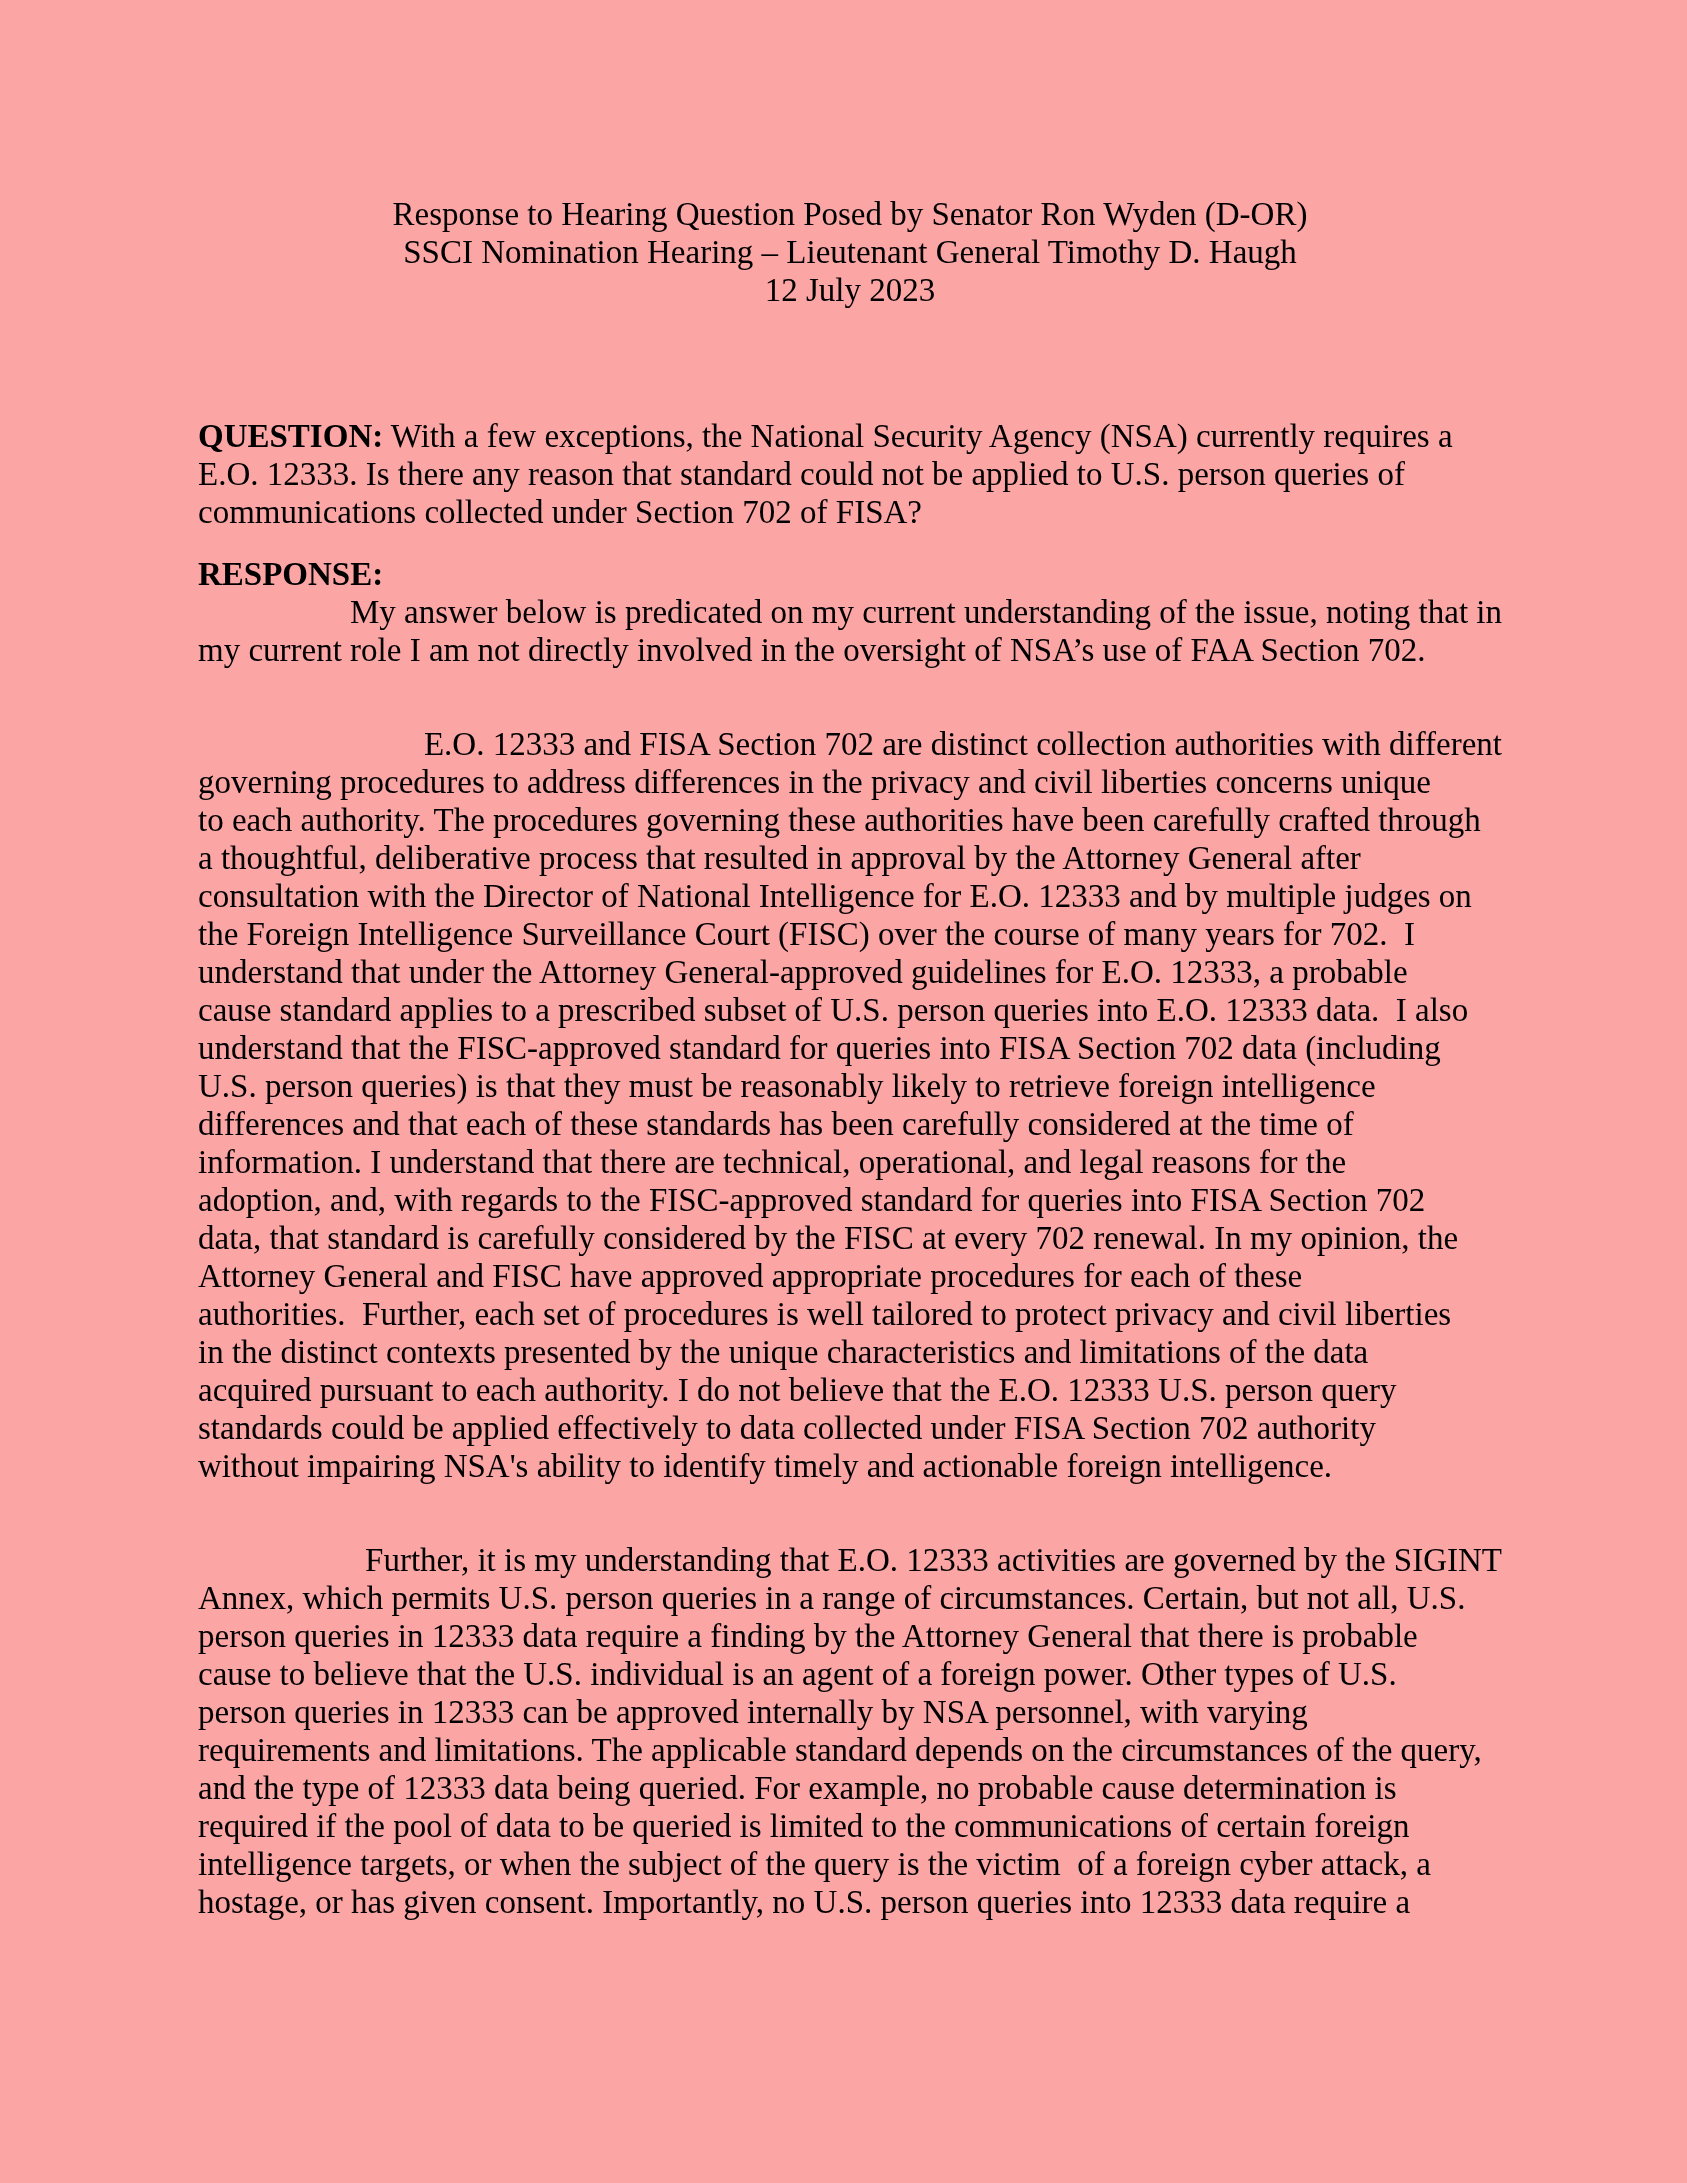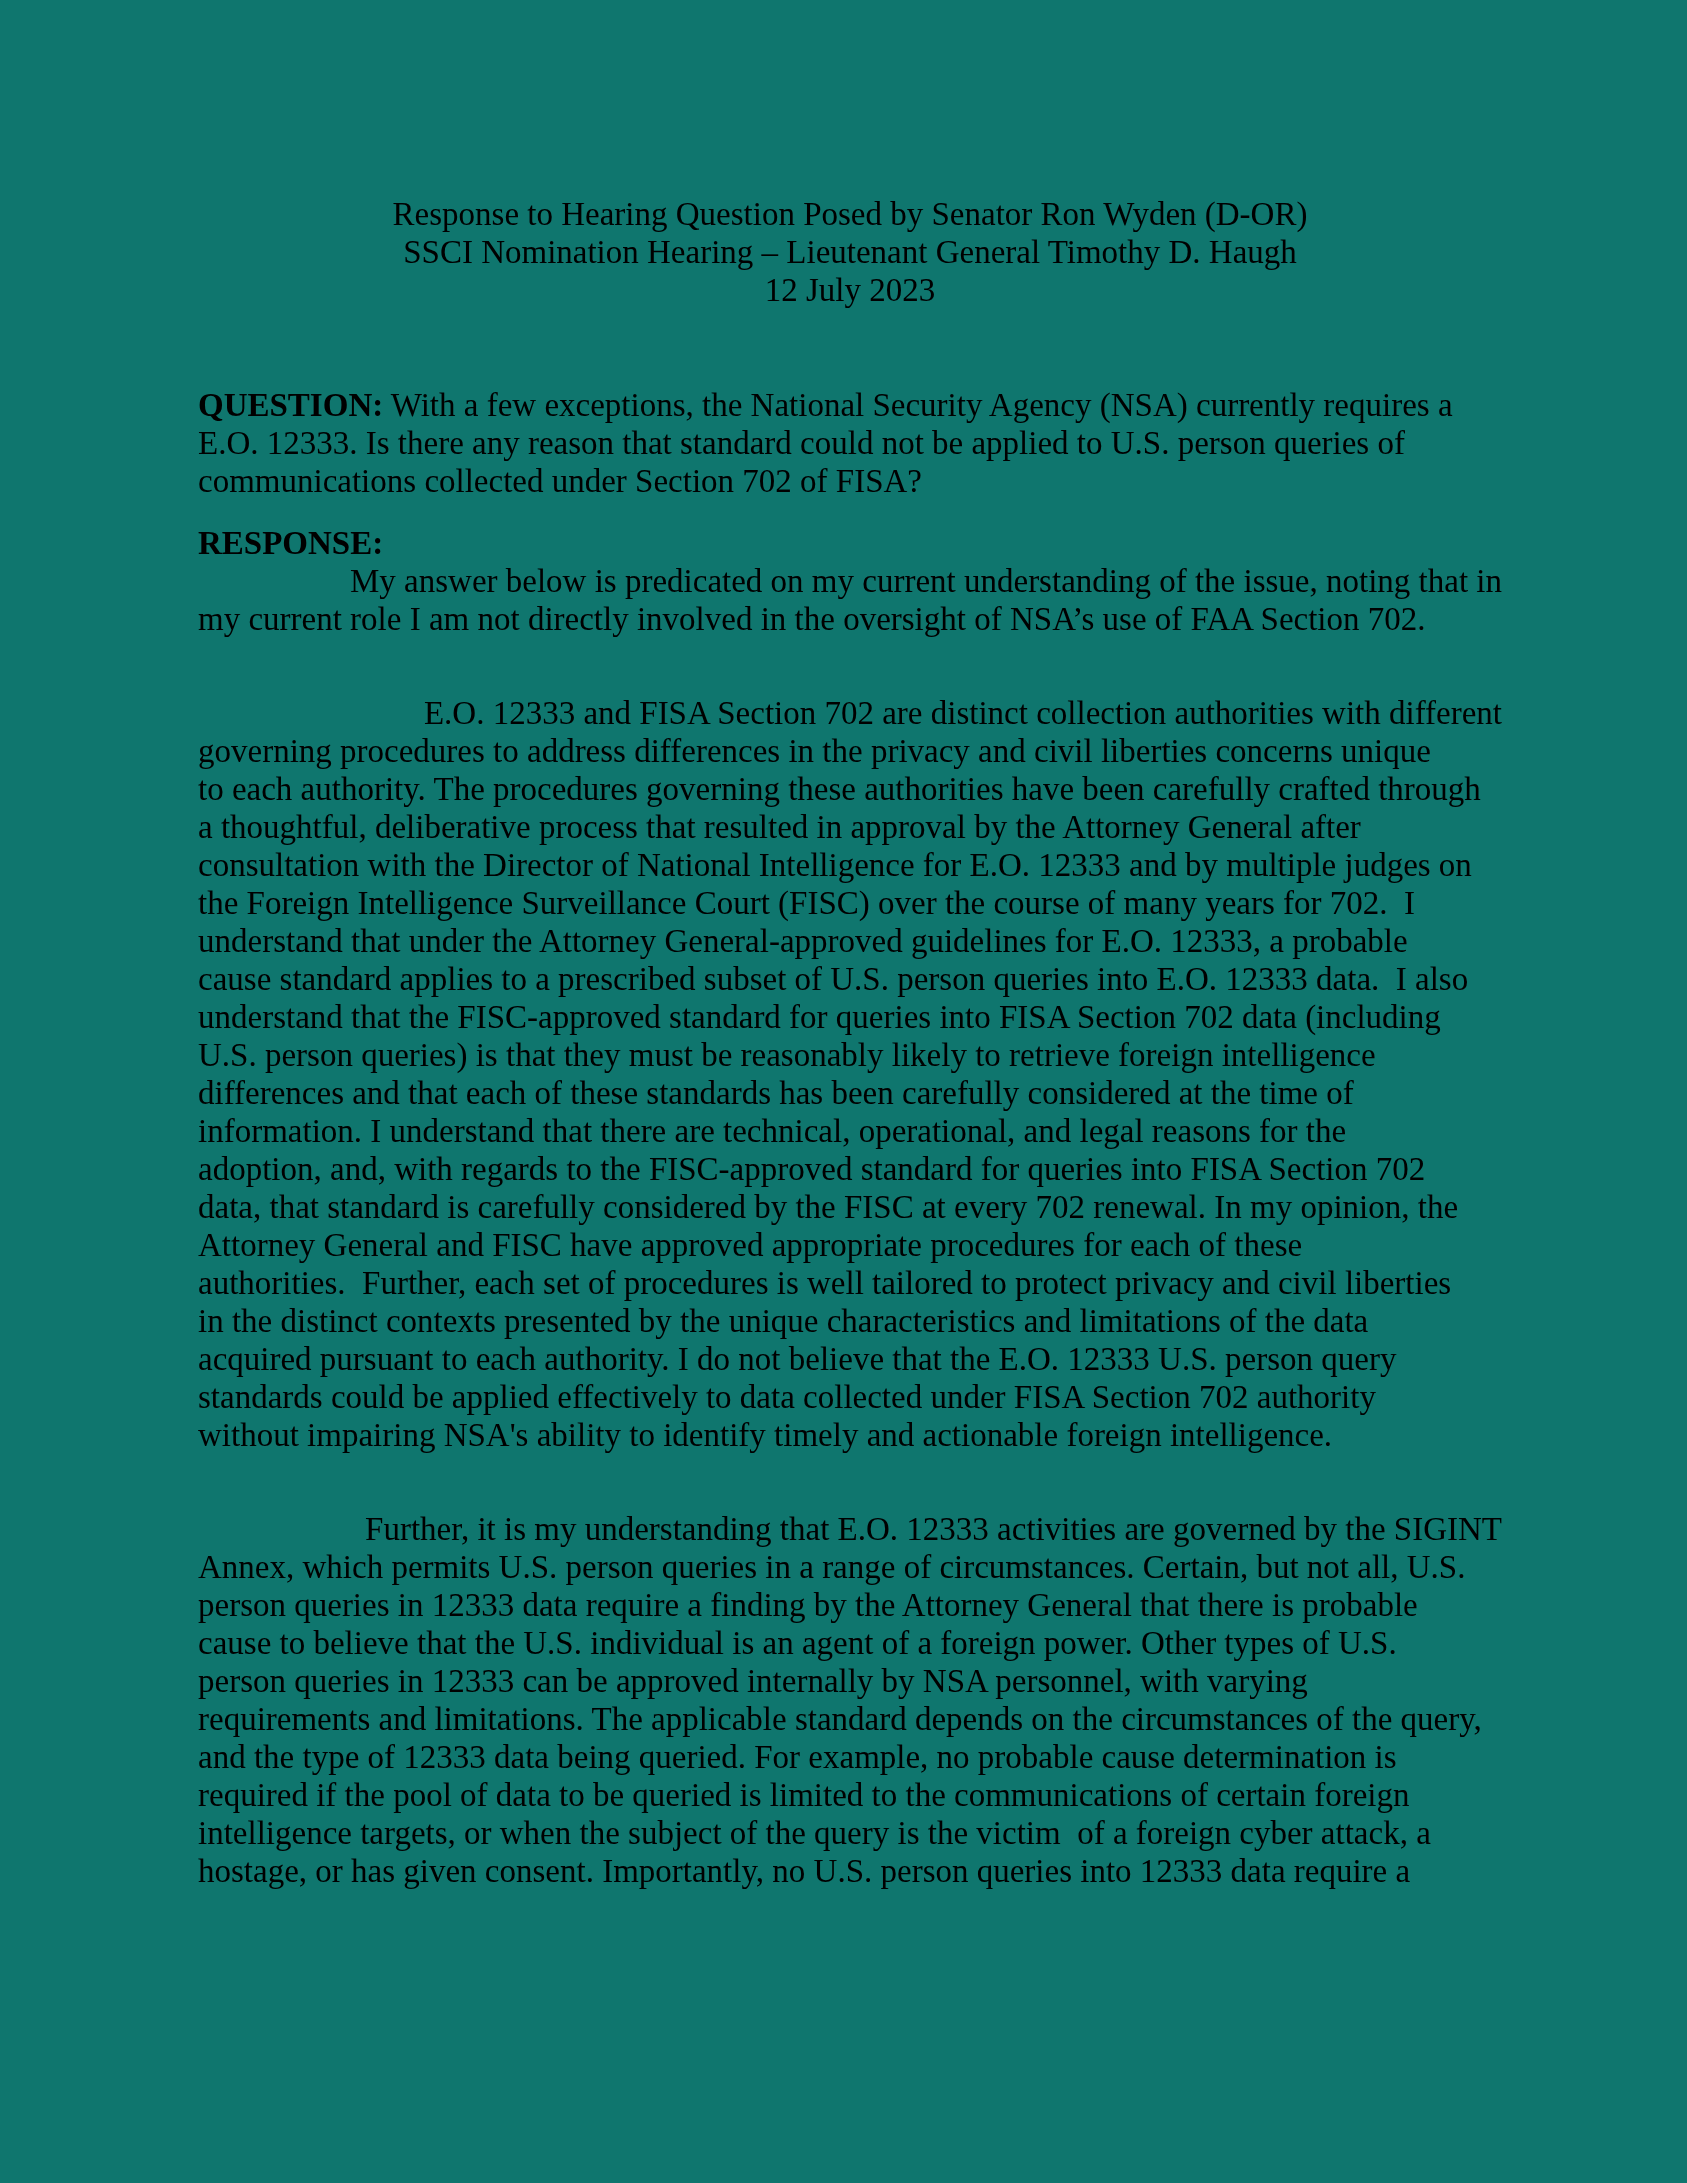--- a/index.html
+++ b/index.html
@@ -15,33 +15,33 @@
     font-family: "Liberation Serif", "DejaVu Serif", serif;
     font-size: 33px;
     line-height: 38px;
     color: #000000;
   }
   .page {
     box-sizing: border-box;
     width: 1687px;
     height: 2183px;
     padding: 195px 185px 0 198px;
-    background: #0f766e;
+    background: #fca5a5;
   }
   .doc-header {
     text-align: center;
   }
   .line {
     white-space: pre;
   }
   .bold {
     font-weight: bold;
   }
   .question-block {
-    margin-top: 77px; 
+    margin-top: 108px; 
   }
   .response-label-line {
     margin-top: 24px; 
   }
   .para { }
   .indent-first .line:first-child {
     padding-left: 101px; 
     text-align: right;
   }
   .gap-above {

